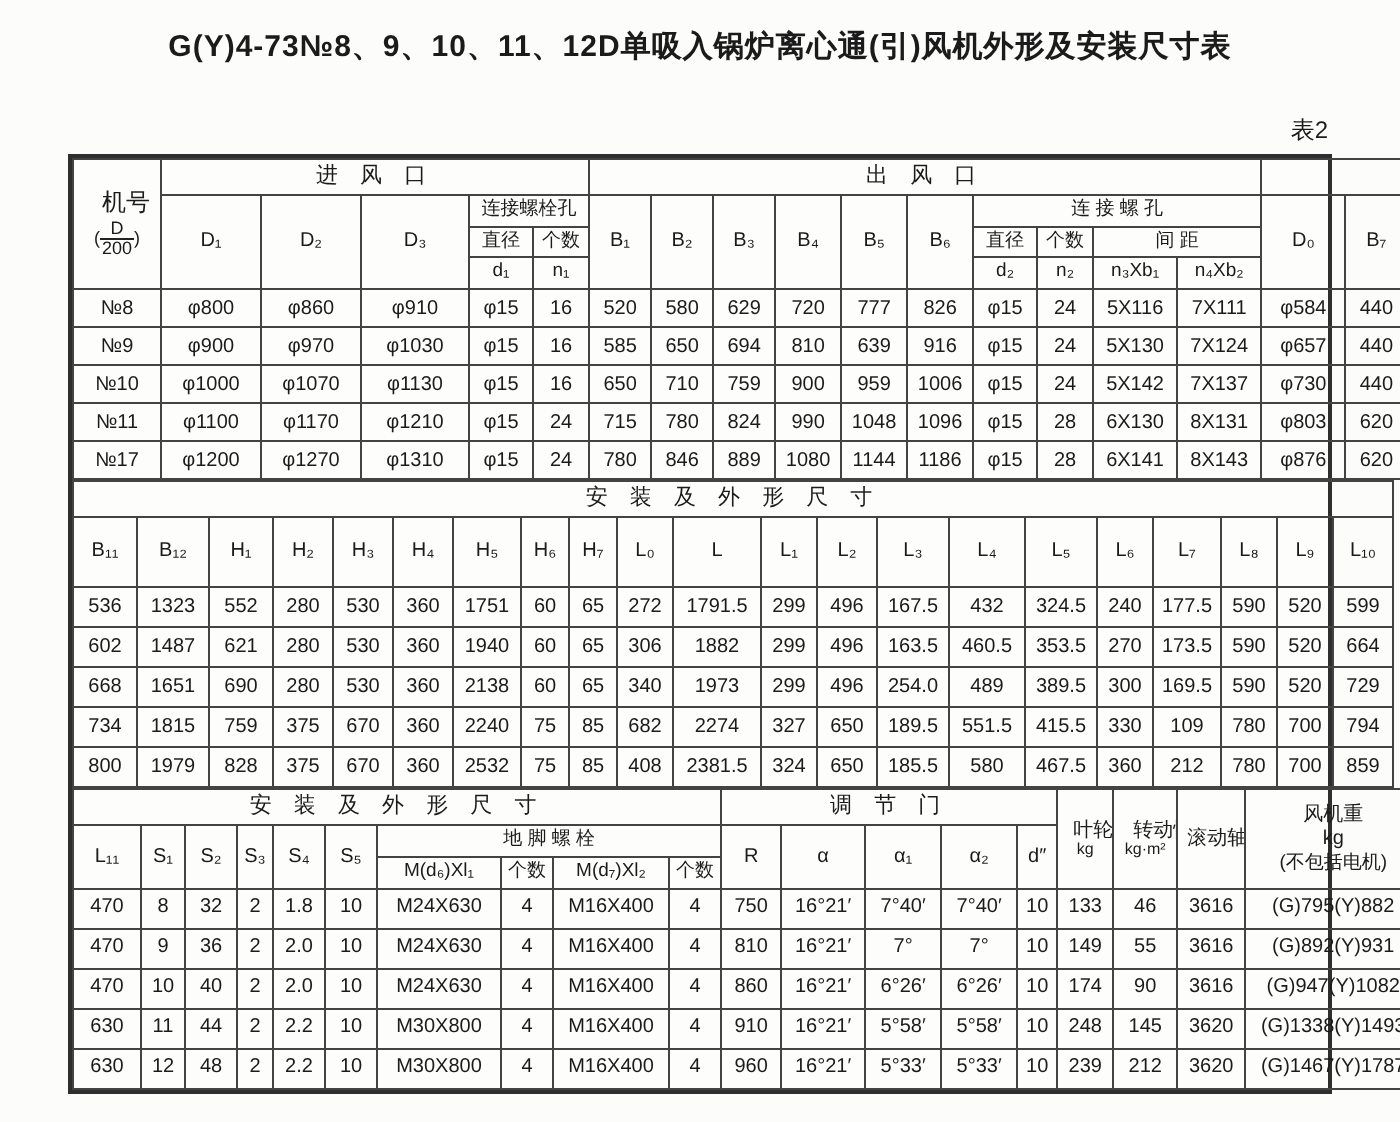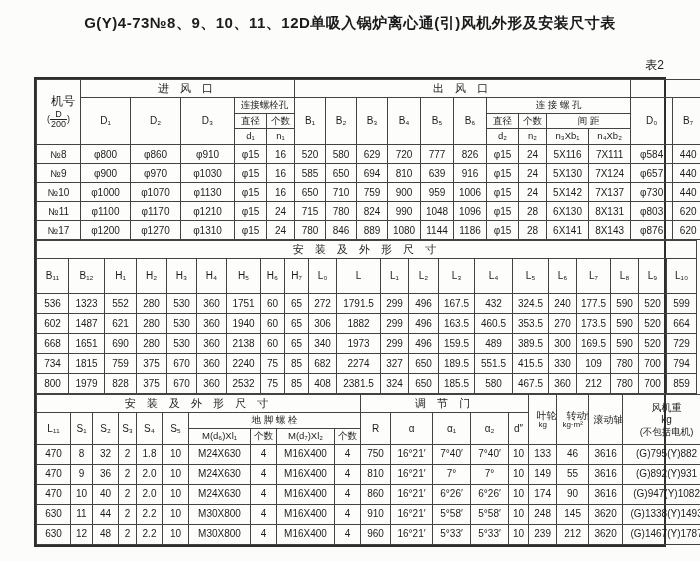--- a/index.html
+++ b/index.html
@@ -327,21 +327,21 @@
             <td>280</td>
             <td>530</td>
             <td>360</td>
             <td>2138</td>
             <td>60</td>
             <td>65</td>
             <td>340</td>
             <td>1973</td>
             <td>299</td>
             <td>496</td>
-            <td>159.5</td>
+            <td>254.0</td>
             <td>489</td>
             <td>389.5</td>
             <td>300</td>
             <td>169.5</td>
             <td>590</td>
             <td>520</td>
             <td>729</td>
           </tr>
           <tr>
             <td>734</td>

